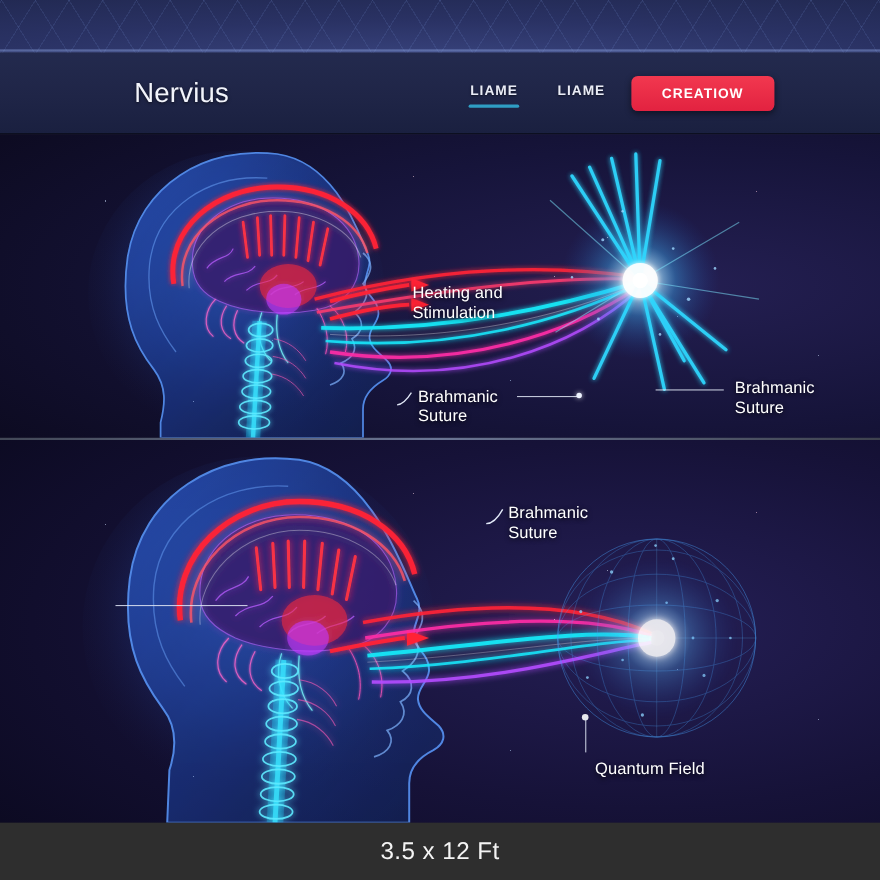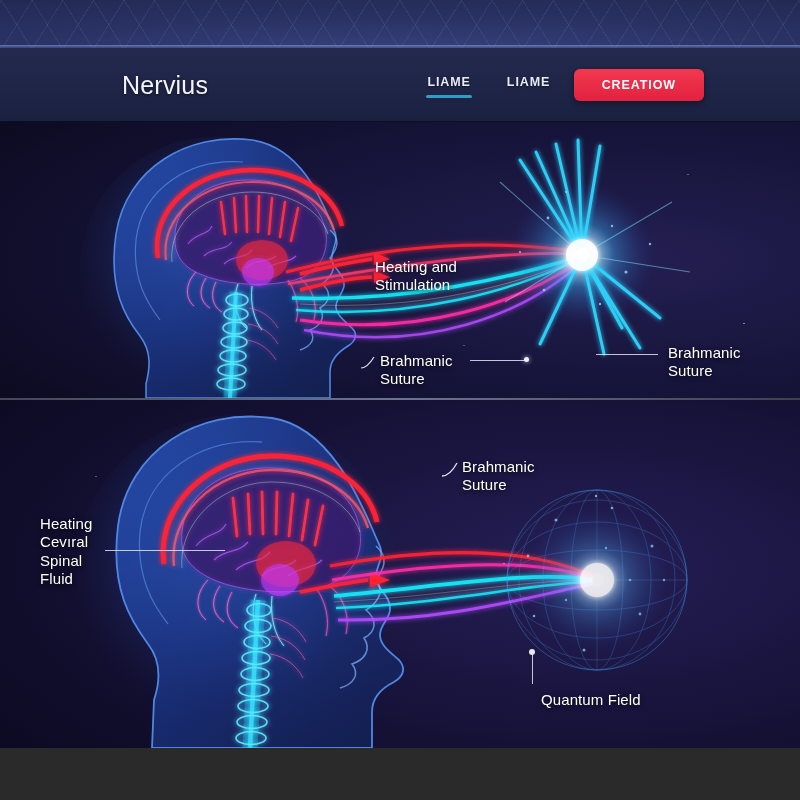--- a/index.html
+++ b/index.html
@@ -456,24 +456,23 @@
     </svg>
 
     <div class="hook" style="left:441px; top:60px;">
       <svg width="18" height="18" viewBox="0 0 18 18">
         <path d="M1 16 C6 16 11 12 16 3" fill="none" stroke="#dfe6f5" stroke-width="1.3"></path>
       </svg>
     </div>
     <div class="lbl" style="left:462px; top:58px;">Brahmanic
 Suture</div>
 
-    <div class="lbl" style="left:40px; top:115px;">Heating
-Cevıral
-Spinal
-Fluid</div>
     <div class="lead" style="left:105px; top:150px; width:120px;"></div>
 
     <div class="lead v" style="left:532px; top:252px; height:32px; width:1px;"></div>
     <div class="lbl" style="left:541px; top:275px;margin-top:16px;">Quantum Field</div>
   </div>
 
+  <div class="footer">
+    <div class="footer-text">3.5 x 12 Ft</div>
+  </div>
 
 </div>
 
 </body></html>

